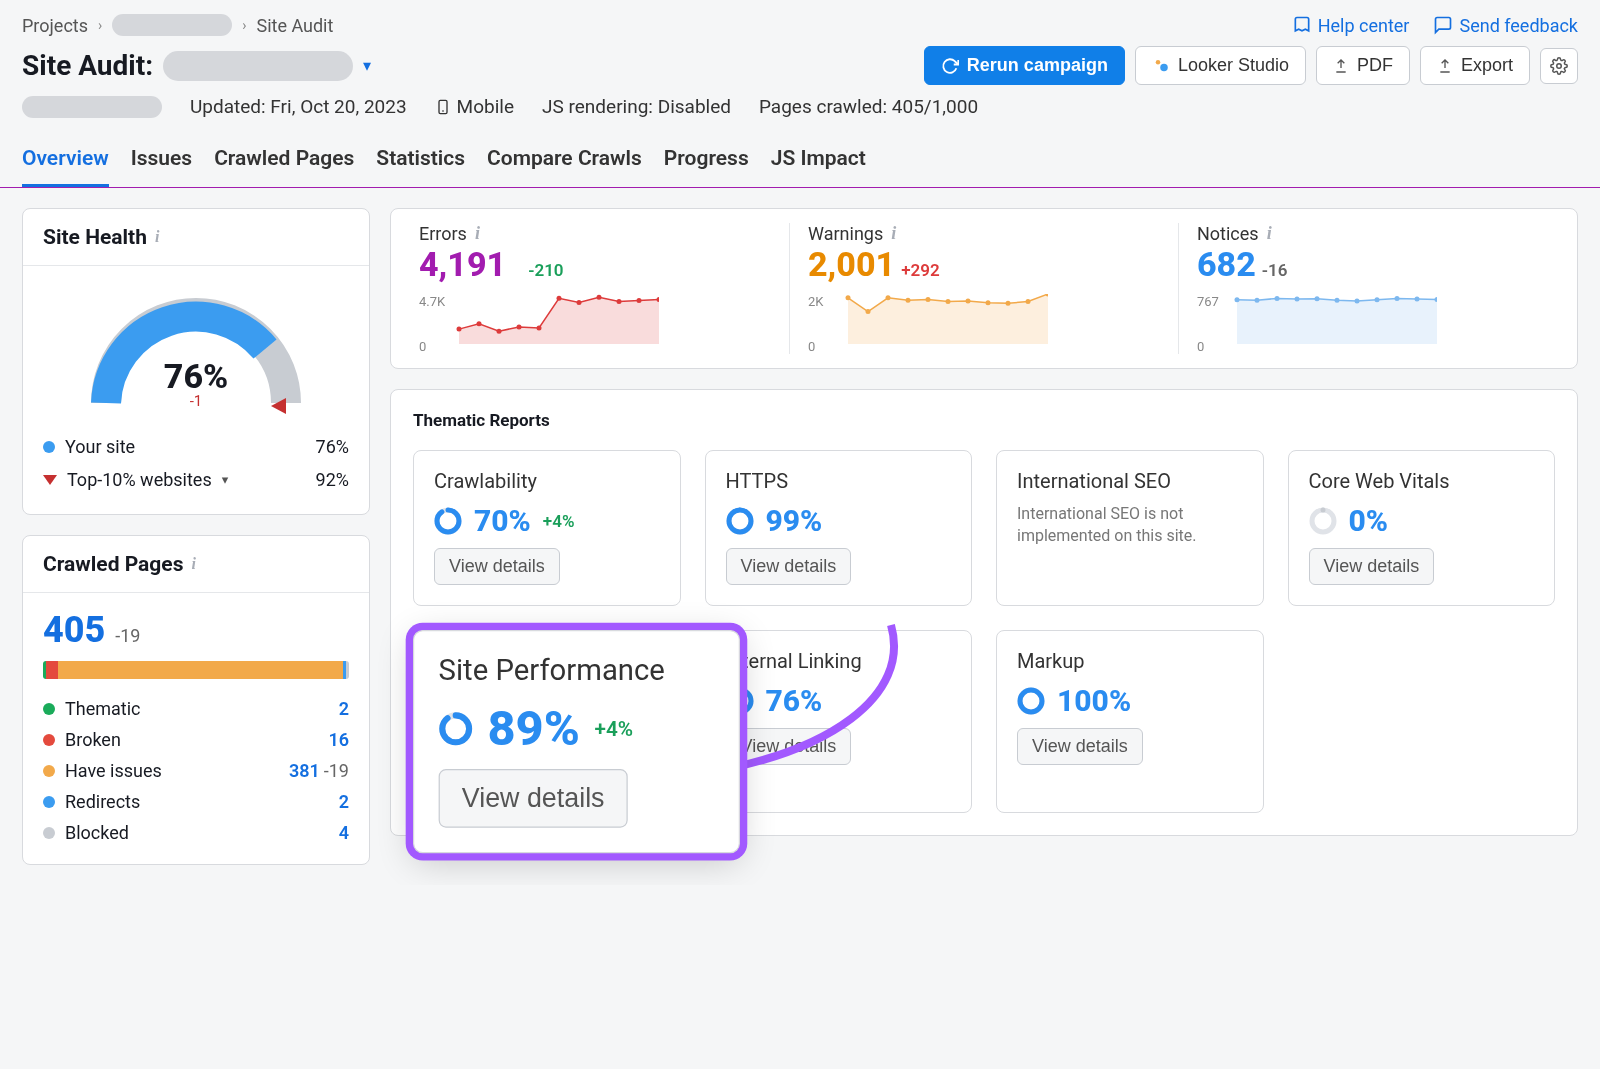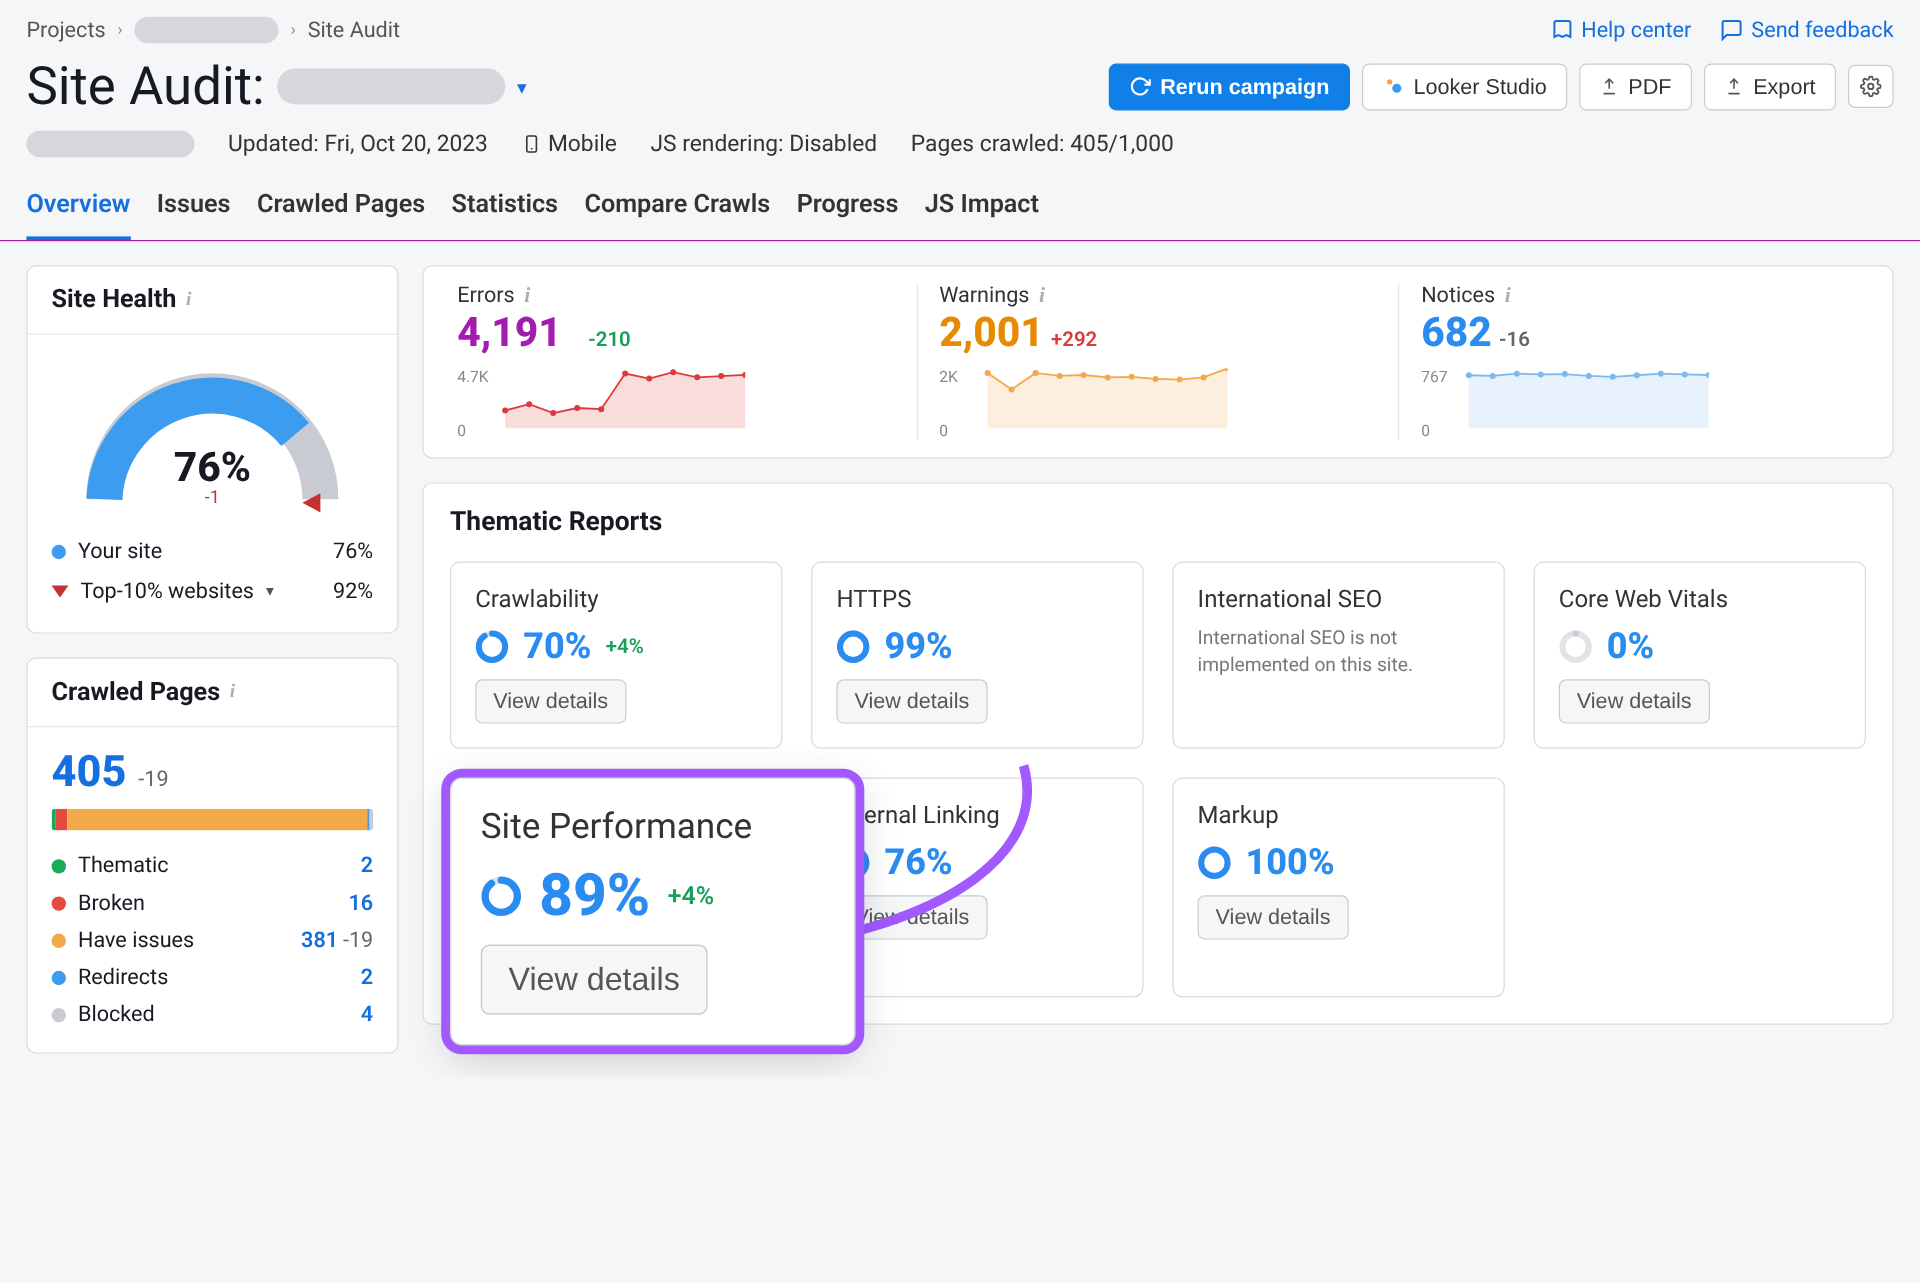--- a/index.html
+++ b/index.html
@@ -3,36 +3,36 @@
 <meta charset="utf-8">
 <style>
 * { box-sizing: border-box; margin: 0; padding: 0; }
 body { font-family: -apple-system, BlinkMacSystemFont, "Segoe UI", Roboto, sans-serif; background: #f5f6f7; color: #171a22; font-size: 16px; }
 .breadcrumb { display: flex; align-items: center; gap: 10px; padding: 14px 22px 0; font-size: 18px; color: #555; }
 .breadcrumb .bc-item { color: #555; }
 .chev { color: #888; font-size: 14px; }
 .grey-pill { background: #d5d7db; border-radius: 18px; height: 22px; display: inline-block; }
 .header-row { display: flex; align-items: center; justify-content: space-between; padding: 10px 22px 0; }
 .title-wrap { display: flex; align-items: center; gap: 10px; }
-.title { font-size: 44px; font-weight: 400; }
+.title { font-size: 28px; font-weight: 700; }
 .title-pill { width: 190px; height: 30px; background: #d5d7db; border-radius: 20px; }
 .dropdown-caret { color: #146fe0; font-size: 16px; }
 .top-links { display: flex; align-items: center; gap: 24px; font-size: 18px; color: #146fe0; }
 .top-link { display: flex; align-items: center; gap: 6px; cursor: pointer; }
 .actions-row { display: flex; align-items: center; gap: 10px; }
 .btn { display: inline-flex; align-items: center; gap: 8px; padding: 8px 16px; border-radius: 6px; border: 1px solid #c8ccd2; background: #fff; font-size: 18px; cursor: pointer; color: #333; }
 .btn-primary { background: #107fe8; color: #fff; border-color: #107fe8; font-weight: 600; }
 .btn-icon { width: 38px; padding: 8px 0; justify-content: center; }
 .meta-row { display: flex; align-items: center; gap: 28px; padding: 10px 22px 18px; font-size: 19px; color: #333; }
 .meta-pill { width: 140px; height: 22px; background: #d5d7db; border-radius: 14px; }
 .tabs { display: flex; gap: 22px; padding: 0 22px; border-bottom: 1px solid #a21caf; }
 .tab { padding: 10px 0 14px; font-size: 21px; font-weight: 600; color: #333; cursor: pointer; border-bottom: 3px solid transparent; }
 .tab.active { color: #146fe0; border-bottom-color: #146fe0; }
 .content { display: flex; gap: 20px; padding: 20px 22px; }
-.left-col { width: 310px; flex-shrink: 0; display: flex; flex-direction: column; gap: 20px; }
+.left-col { width: 348px; flex-shrink: 0; display: flex; flex-direction: column; gap: 20px; }
 .right-col { flex: 1; display: flex; flex-direction: column; gap: 20px; }
 .card { background: #fff; border: 1px solid #d8dade; border-radius: 8px; }
 .card-head { padding: 16px 20px; border-bottom: 1px solid #e5e7ea; display:flex; align-items:center; gap:8px; }
 .card-title { font-size: 21px; font-weight: 700; }
 .card-body { padding: 16px 20px; }
 .info-i { color:#a8adb6; font-style: italic; font-family: serif; font-weight:700; }
 .gauge-wrap { display:flex; justify-content:center; padding: 12px 0 8px; }
 .gauge-num { font-size: 34px; font-weight: 800; }
 .gauge-delta { color: #c53030; font-size: 15px; }
 .legend { padding: 4px 20px 18px; }
@@ -53,21 +53,21 @@
 .stat-label { font-size:18px; color:#333; display:flex; align-items:center; gap:8px; }
 .stat-value { font-size:34px; font-weight:800; margin-top:6px; }
 .stat-red { color:#a21caf; }
 .stat-orange { color:#e88a00; }
 .stat-blue { color:#2a8cf0; }
 .stat-delta-green { color:#1a9f5a; font-size:17px; font-weight:600; margin-left:22px; }
 .stat-delta-red { color:#dd3b3b; font-size:17px; font-weight:600; margin-left:6px; }
 .stat-delta-grey { color:#666; font-size:17px; font-weight:600; margin-left:6px; }
 .spark { margin-top:10px; position:relative; height:60px; }
 .spark-ytick { position:absolute; left:0; font-size:13px; color:#888; }
-.thematic-head { padding: 20px 22px 6px; font-size:22px; font-weight:700; }
+.thematic-head { padding: 20px 22px 6px; font-size:17px; font-weight:700; }
 .report-grid { display:grid; grid-template-columns: repeat(4, 1fr); gap:24px; padding: 14px 22px 22px; }
 .rep-card { border:1px solid #d8dade; border-radius:8px; padding:18px 20px 20px; background:#fff; min-height:150px; display:flex; flex-direction:column; gap:10px; }
 .rep-title { font-size:20px; color:#333; }
 .rep-score { display:flex; align-items:center; gap:12px; }
 .rep-pct { font-size:30px; font-weight:800; color:#2a8cf0; }
 .rep-delta { color:#1a9f5a; font-size:17px; font-weight:600; }
 .rep-note { color:#777; font-size:16px; line-height:1.35; }
 .view-btn { align-self:flex-start; padding:7px 14px; border:1px solid #c8ccd2; border-radius:6px; background:#f5f6f7; font-size:18px; color:#555; cursor:pointer; }
 .ring { width:28px; height:28px; }
 .highlighted { position: relative; z-index:5; transform: scale(1.22); transform-origin: top left; box-shadow: 0 0 0 6px #a259ff, 0 6px 30px rgba(0,0,0,.2); border-radius:8px; }

